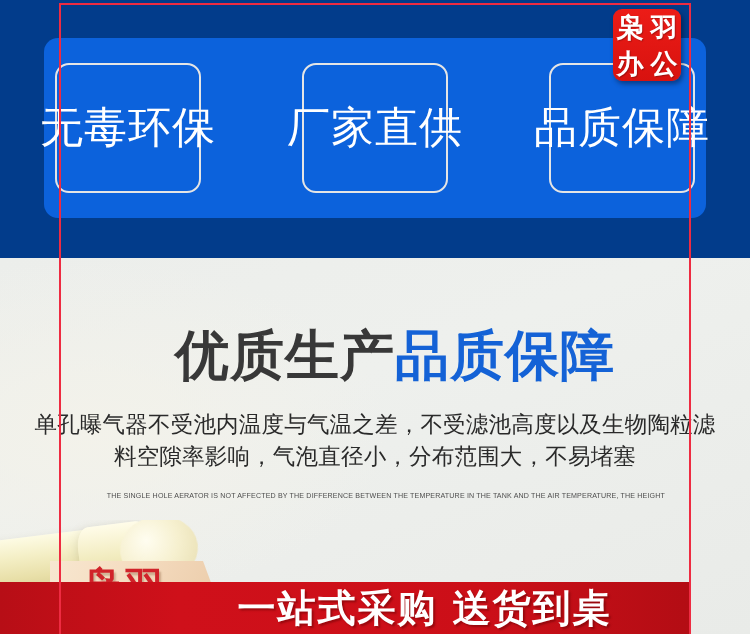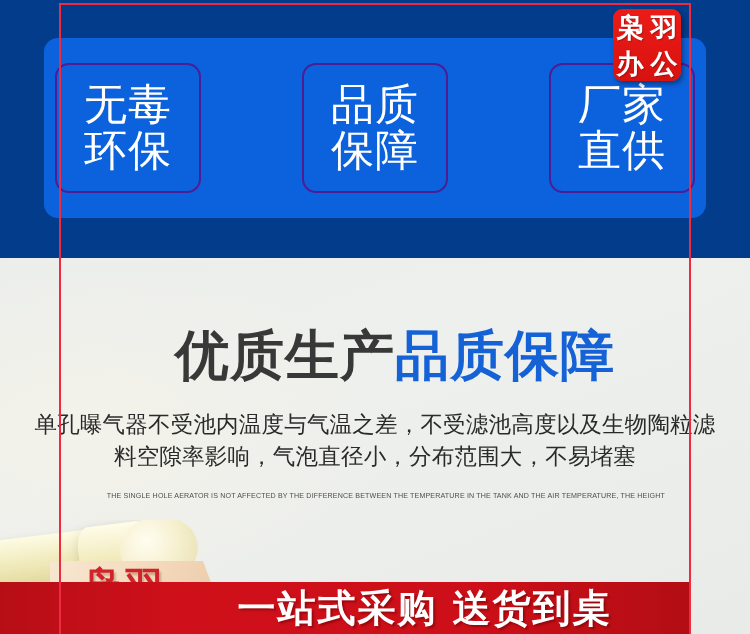--- a/index.html
+++ b/index.html
@@ -18,22 +18,22 @@
     position:absolute; left:44px; top:38px; width:662px; height:180px;
     background:#0c62dc; border-radius:14px;
   }
   #feature-row{
     position:absolute; left:0; top:0; width:100%; height:100%;
     display:flex; align-items:center; justify-content:space-between;
     padding:0 11px;
   }
   .feature-box{
     width:146px; height:130px;
-    border:2px solid #4c1d95; border-radius:14px;
-    display:flex; flex-direction:column;
+    border:2px solid #e5e5e5; border-radius:14px;
+    display:flex; flex-direction:row;
     align-items:center; justify-content:center;
     color:#ffffff; line-height:1.06;
   }
   .feature-line{
     font-size:43px; font-weight:400; letter-spacing:1px;
     font-family:"DejaVu Sans","Liberation Sans",sans-serif;
     white-space:nowrap;
   }
 
   
@@ -174,27 +174,27 @@
   <div id="hero-inner">
     <div id="feature-row">
 
       <div class="feature-box">
         <span class="feature-line">无毒</span>
         <span class="feature-line">环保</span>
       </div>
 
 
       <div class="feature-box">
+        <span class="feature-line">厂家</span>
+        <span class="feature-line">直供</span>
+      </div>
+
+      <div class="feature-box">
         <span class="feature-line">品质</span>
         <span class="feature-line">保障</span>
-      </div>
-
-      <div class="feature-box">
-        <span class="feature-line">厂家</span>
-        <span class="feature-line">直供</span>
       </div>
 
     </div>
   </div>
 
   <div id="stamp">
     <span class="stamp-ch">枭</span>
     <span class="stamp-ch">羽</span>
     <span class="stamp-ch">办</span>
     <span class="stamp-ch">公</span>

